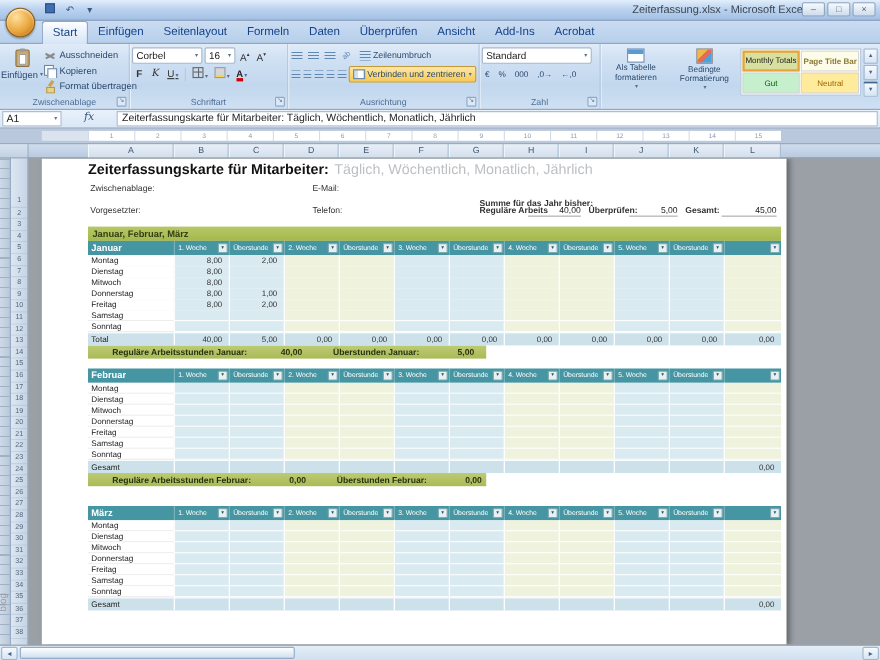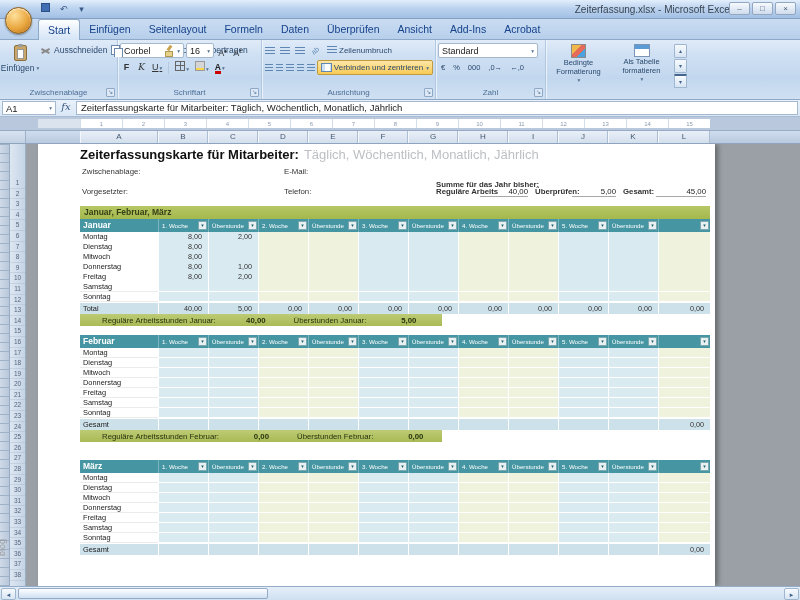--- a/index.html
+++ b/index.html
@@ -34,21 +34,21 @@
   .tbtn{min-width:13px;height:14px;font-size:9px;line-height:13px;text-align:center;color:#333;padding:0 2px;white-space:nowrap}
   .tbtn.bold{font-weight:bold}.tbtn.italic{font-style:italic;font-family:"DejaVu Serif",serif}.tbtn.underl{text-decoration:underline}
   .sup{font-size:5px;vertical-align:super}
   .vsep{width:1px;height:12px;background:#b4c8de;margin:0 2px}
 
   .pastebtn{width:36px;display:flex;flex-direction:column;align-items:center;padding-top:3px;gap:2px;font-size:8.5px;color:#2b4a6e}
   .clipicon{width:13px;height:16px;background:#c9a76a;border:1px solid #8a703f;border-radius:2px;position:relative}
   .clipicon::before{content:"";position:absolute;left:3px;top:-2px;width:5px;height:3px;background:#9a9a9a;border-radius:1px}
   .clippage{position:absolute;left:2px;top:3px;width:7px;height:10px;background:#fff;border:1px solid #999}
   .pastelbl{display:flex;align-items:center;gap:1px}
-  .ccol{display:flex;flex-direction:row;padding-top:1px;flex:1}
+  .ccol{display:flex;flex-direction:column;padding-top:1px;flex:1}
   .sbtn{display:flex;align-items:center;gap:3px;height:14px;font-size:8.5px;color:#2b4a6e;padding:0 2px;white-space:nowrap;overflow:hidden}
   .ico{width:11px;height:11px;flex:none;position:relative;display:inline-block}
   .scx::before,.scx::after{content:"";position:absolute;left:1px;top:5px;width:9px;height:1.5px;background:#8a8a8a}
   .scx::before{transform:rotate(28deg)}.scx::after{transform:rotate(-28deg)}
   .copy-ico::before,.copy-ico::after{content:"";position:absolute;width:7px;height:8px;background:#fff;border:1px solid #6b87aa}
   .copy-ico::before{left:0;top:0}.copy-ico::after{left:3px;top:3px}
   .brush-ico::before{content:"";position:absolute;left:5px;top:0;width:3px;height:6px;background:#caa250;transform:rotate(35deg)}
   .brush-ico::after{content:"";position:absolute;left:2px;top:6px;width:6px;height:4px;background:#e8d28a;border:1px solid #b09a50}
   .fontg{flex-direction:column}
   .border-ico{width:10px;height:10px;display:inline-block;border:1px solid #666;background:linear-gradient(#666,#666) center/100% 1px no-repeat,linear-gradient(#666,#666) center/1px 100% no-repeat}
@@ -75,21 +75,21 @@
   .gitem.sel{border:2px solid #e8a33d;line-height:14px}
   .gs-0{background:#d8e09f;color:#1a1a1a}
   .gs-1{background:#fdfce8;color:#8a7a35;font-weight:bold}
   .gs-2{background:#c6efce;color:#006100}
   .gs-3{background:#ffeb9c;color:#9c6500}
   .gscroll{width:13px;display:flex;flex-direction:column;gap:1px;margin-top:2px}
   .gs{height:14px;font-size:6px;line-height:13px;text-align:center;color:#44658c;background:linear-gradient(#f7fafd,#d7e5f3);border:1px solid #9fb6cf;border-radius:1px}
   .gs.more{border-top:2px solid #44658c}
 
   
-  .fbar{height:17px;background:linear-gradient(#e9f1fb,#d9e7f6);display:flex;padding:1px 2px;border-bottom:1px solid #a8bcd4;gap:1px}
+  .fbar{height:17px;background:linear-gradient(#e9f1fb,#d9e7f6);display:flex;padding:1px 2px;border-bottom:1px solid #a8bcd4;gap:16px}
   .namebox{width:54px;height:14px;background:#fff;border:1px solid #a5b8ce;font-size:9.5px;color:#222;display:flex;align-items:center;justify-content:space-between;padding:0 3px}
   .nb-dd{font-size:5.5px;color:#5a7396}
   .fx{width:18px;text-align:center;font-size:10px;font-style:italic;font-family:"DejaVu Serif",serif;color:#3c5a7e}
   .finput{flex:1;height:14px;background:#fff;border:1px solid #a5b8ce;font-size:9.5px;color:#222;padding:0 4px;line-height:12px;white-space:nowrap;overflow:hidden}
 
   
   .ruler{height:14px;background:#b9c8dc;position:relative;border-bottom:1px solid #98abc4}
   .ruler-margin{position:absolute;left:38px;width:42px;top:2px;bottom:2px;background:#dbe3ee}
   .ruler-inner{position:absolute;left:80px;width:630px;top:2px;bottom:2px;background:#fff;display:flex}
   .rtick{flex:1;font-size:6px;color:#8a9ab0;text-align:center;line-height:10px;border-left:1px solid #d3dde9}
@@ -128,21 +128,21 @@
   .fbtn{position:absolute;right:1px;top:2px;width:9px;height:9px;background:#e8f0f2;border:1px solid #7fa9b1;font-size:5px;line-height:7px;text-align:center;color:#1d5d68;border-radius:1px}
   .drow{height:10px}
   .dlabel{background:#fff;font-size:7.4px;color:#222;line-height:10px;padding-left:3px;border-bottom:1px solid #ececec;white-space:nowrap;overflow:hidden}
   .dcell{font-size:7.2px;color:#333;text-align:right;line-height:10px;padding-right:6px;border-left:1px solid #fff;border-bottom:1px solid #fff}
   .cblue{background:#daeaf1}
   .cgreen{background:#eff3de}
   .trow{height:11px}
   .tlabel{background:#cde1eb;font-size:7.4px;color:#222;line-height:11px;padding-left:3px;border-top:1px solid #fff}
   .tcell{background:#cde1eb;font-size:7.2px;color:#333;text-align:right;line-height:11px;padding-right:6px;border-left:1px solid #fff;border-top:1px solid #fff}
   .summary{margin-top:1px;height:12px;width:362px;background:linear-gradient(#bdcb74,#a9ba55);display:flex;align-items:center;font-size:7.8px;color:#26330e}
-  .slabel{font-weight:normal;margin-left:22px;white-space:nowrap}
+  .slabel{font-weight:bold;margin-left:22px;white-space:nowrap}
   .slabel.l2{margin-left:28px}
   .sval{width:50px;text-align:right;font-weight:bold}
   .spacer{height:9px}
   .spacer.big{height:18px}
 
   
   .hscroll{height:14px;background:linear-gradient(#e4eef8,#cfe0f1);border-top:1px solid #95adc8;display:flex;align-items:center;padding:0 1px}
   .sarrow{width:15px;height:12px;font-size:7px;line-height:11px;text-align:center;color:#44658c;background:linear-gradient(#f7fafd,#d7e5f3);border:1px solid #9fb6cf;border-radius:2px;flex:none}
   .sarrow.right{margin-left:auto}
   .thumb{width:250px;height:11px;background:linear-gradient(#fdfeff,#cfe0f2);border:1px solid #93abc8;border-radius:2px;margin-left:2px}
@@ -282,29 +282,35 @@
           <span class="nbtn">,0→</span>
           <span class="nbtn">←,0</span>
         </div>
       </div>
       <div class="rlabel"><span>Zahl</span><span class="launcher">↘</span></div>
     </div>
 
     <div class="rgroup" style="width:254px;border-right:none">
       <div class="rbody stylesg">
         <div class="bigbtn">
+          <span class="ft-ico"></span>
+          <span>Als Tabelle formatieren</span>
+          <span class="dd">▾</span>
+        </div>
+        <div class="bigbtn">
           <span class="cf-ico"></span>
           <span>Bedingte Formatierung</span>
           <span class="dd">▾</span>
         </div>
-        <div class="bigbtn">
-          <span class="ft-ico"></span>
-          <span>Als Tabelle formatieren</span>
-          <span class="dd">▾</span>
-        </div>
+        <div class="gallery">
+            <div class="gitem gs-0 sel">Monthly Totals</div>
+            <div class="gitem gs-1">Page Title Bar</div>
+            <div class="gitem gs-2">Gut</div>
+            <div class="gitem gs-3">Neutral</div>
+          </div>
         <div class="gscroll">
           <span class="gs">▴</span>
           <span class="gs">▾</span>
           <span class="gs more">▾</span>
         </div>
       </div>
     </div>
 
   </div>
 

